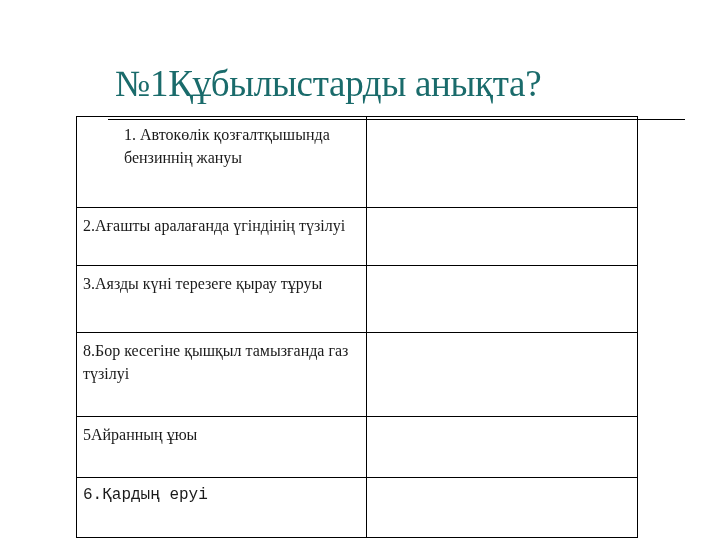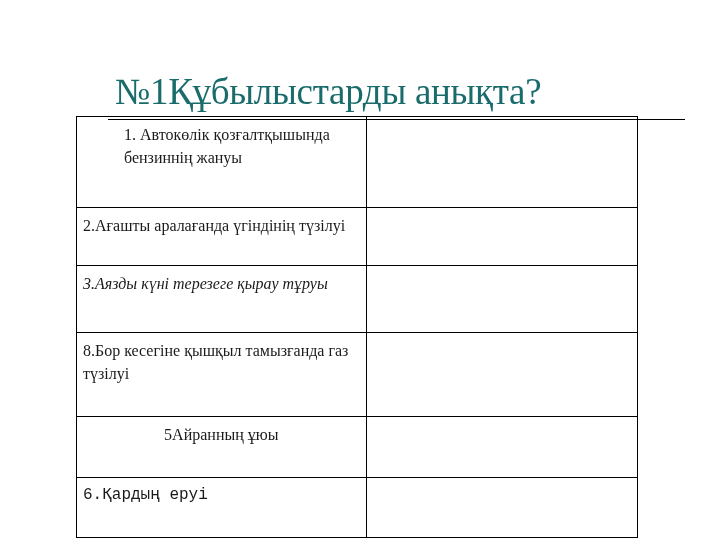--- a/index.html
+++ b/index.html
@@ -5,42 +5,41 @@
     html, body { margin: 0; padding: 0; }
     body {
       width: 720px; height: 540px; overflow: hidden; background: #ffffff;
       position: relative;
       font-family: "Liberation Serif", "DejaVu Serif", serif;
     }
     .title {
       position: absolute; left: 115px; top: 62px;
       font-size: 37px; color: #1a6b6b; white-space: nowrap;
       letter-spacing: -0.3px;
-      margin-top: 8px;
     }
     .rule {
       position: absolute; left: 108px; top: 119px; width: 577px; height: 0;
       border-top: 1.5px solid #000;
     }
     table.grid {
       position: absolute; left: 76px; top: 116px;
       border-collapse: collapse; width: 562px;
     }
     table.grid td {
       border: 1.5px solid #000; vertical-align: top;
       padding: 6px 6px 0 6px;
       font-size: 16px; line-height: 23px; color: #1a1a1a;
     }
     td.q { width: 265px; }
     td.a { width: 271px; }
     tr.r1 td { height: 84px; padding-left: 47px; }
     tr.r2 td { height: 51px; margin-left: 48px; }
-    tr.r3 td { height: 60px; font-style: italic; }
+    tr.r3 td { height: 60px; }
     tr.r4 td { height: 77px; }
-    tr.r5 td { height: 54px; text-align: center; }
+    tr.r5 td { height: 54px; }
     tr.r6 td { height: 53px; font-family: Liberation Mono, monospace; }
   </style>
 </head>
 <body>
 
 <div class="title">№1Құбылыстарды анықта?</div>
 <div class="rule"></div>
 
 <table class="grid">
   <tbody>

